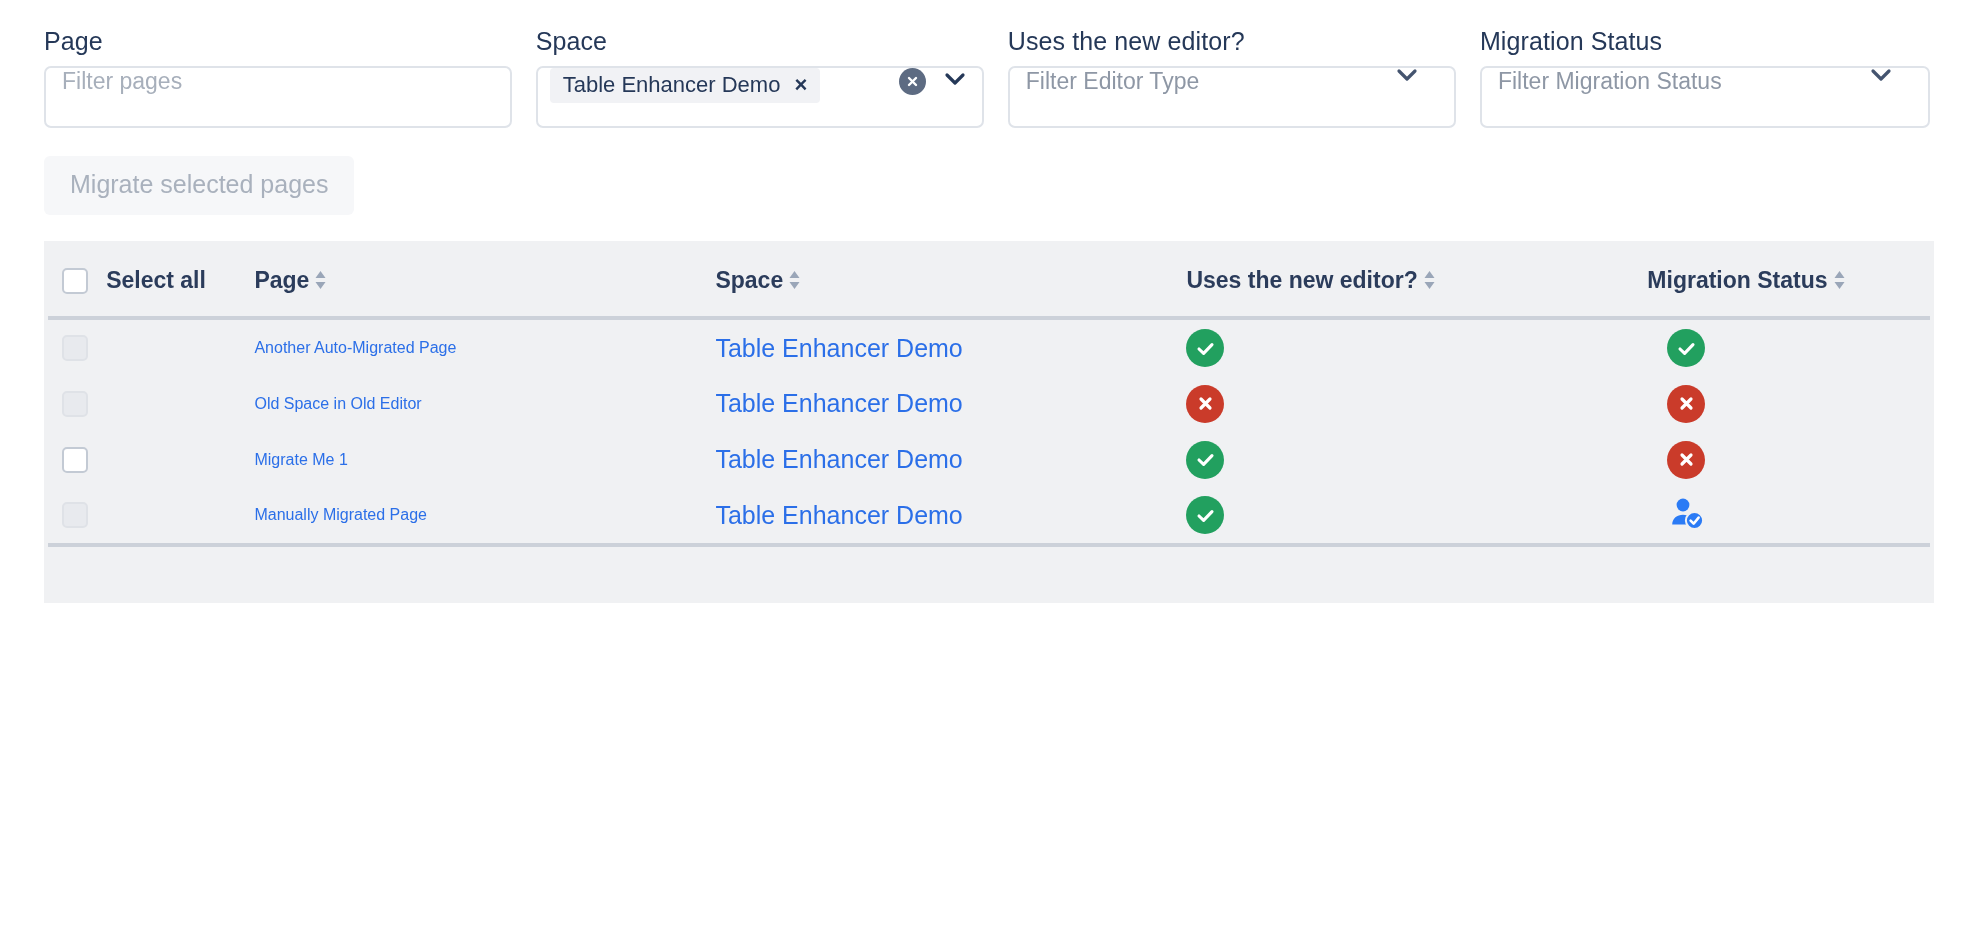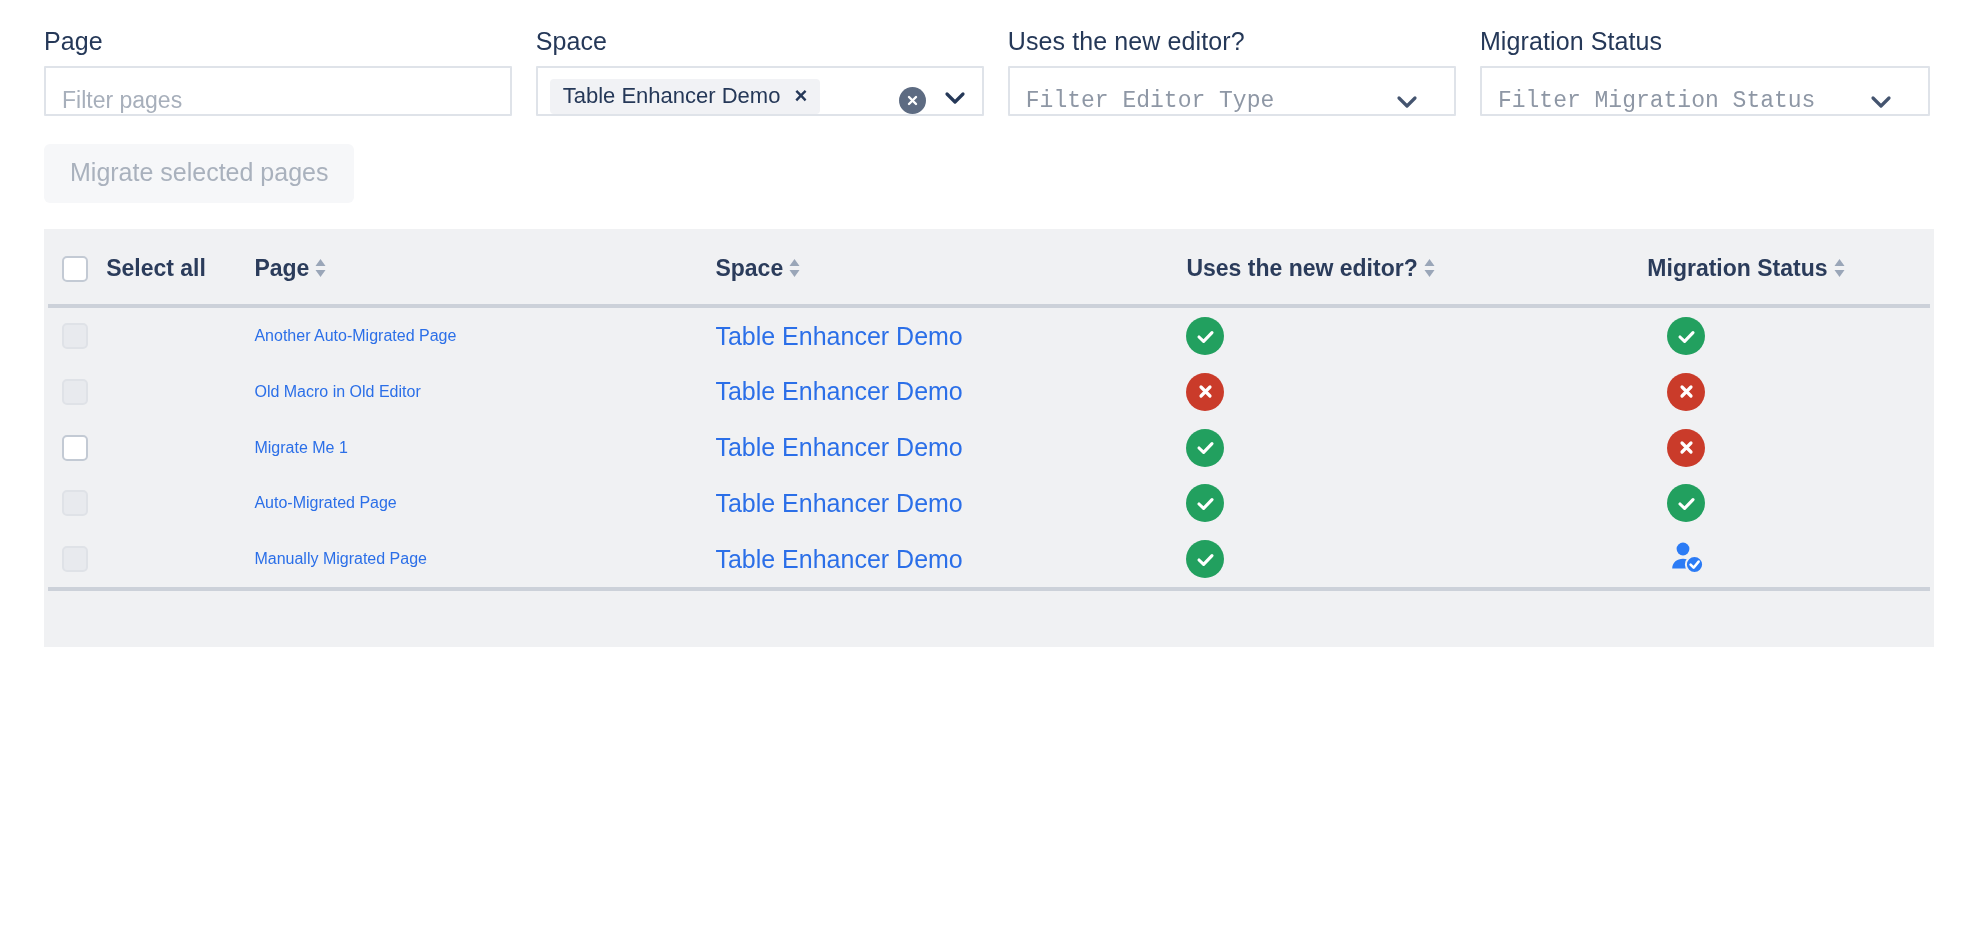--- a/index.html
+++ b/index.html
@@ -36,26 +36,26 @@
 
   .filter-label {
     font-size: 25px;
     color: #253858;
     margin-bottom: 10px;
     line-height: 1.1;
     letter-spacing: .1px;
   }
 
   .control {
-    height: 50px;
+    height: 62px;
     border: 2px solid #dfe3e9;
-    border-radius: 1px;
+    border-radius: 7px;
     background: #ffffff;
     display: flex;
-    align-items: flex-end;
+    align-items: flex-start;
     padding: 0 16px;
     position: relative;
   }
   .control.text-input .placeholder {
     font-size: 23px;
     color: #a7afbb;
   }
 
   
   .control.multiselect { padding: 0 10px 0 12px; justify-content: flex-start; }
@@ -89,21 +89,21 @@
     border-radius: 50%;
     background: #5d6b82;
     display: flex; align-items: center; justify-content: center;
     cursor: pointer;
   }
   .clear-circle svg { display: block; }
 
   .chevron { display: block; }
 
   
-  .control.select-box { justify-content: space-between; padding-right: 36px; font-family: Liberation Mono, monospace; }
+  .control.select-box { justify-content: space-between; padding-right: 36px; }
   .control.select-box .placeholder {
     font-size: 23px;
     color: #8e97a5;
   }
 
   
   .migrate-row { padding: 28px 56px 0 44px; }
   .migrate-btn {
     display: inline-block;
     background: #f6f7f9;
@@ -361,21 +361,21 @@
               </span></td>
             <td class="cell-pad-left"><span class="badge ok">
                 <svg width="21" height="21" viewBox="0 0 21 21" aria-hidden="true">
                   <path d="M4 11 L8.6 15.4 L17 6.6" fill="none" stroke="#ffffff" stroke-width="3.1" stroke-linecap="round" stroke-linejoin="round"></path>
                 </svg>
               </span></td>
           </tr>
           <tr>
             <td class="cell-center"><span class="cbx disabled"></span></td>
             <td></td>
-            <td><a class="page-link">Old Macro in Old Editor</a></td>
+            <td><a class="page-link">Old Space in Old Editor</a></td>
             <td><a class="space-link">Table Enhancer Demo</a></td>
             <td><span class="badge no">
                 <svg width="19" height="19" viewBox="0 0 19 19" aria-hidden="true">
                   <path d="M5 5 L14 14 M14 5 L5 14" stroke="#ffffff" stroke-width="3.2" stroke-linecap="round"></path>
                 </svg>
               </span></td>
             <td class="cell-pad-left"><span class="badge no">
                 <svg width="19" height="19" viewBox="0 0 19 19" aria-hidden="true">
                   <path d="M5 5 L14 14 M14 5 L5 14" stroke="#ffffff" stroke-width="3.2" stroke-linecap="round"></path>
                 </svg>
@@ -387,36 +387,20 @@
             <td><a class="page-link">Migrate Me 1</a></td>
             <td><a class="space-link">Table Enhancer Demo</a></td>
             <td><span class="badge ok">
                 <svg width="21" height="21" viewBox="0 0 21 21" aria-hidden="true">
                   <path d="M4 11 L8.6 15.4 L17 6.6" fill="none" stroke="#ffffff" stroke-width="3.1" stroke-linecap="round" stroke-linejoin="round"></path>
                 </svg>
               </span></td>
             <td class="cell-pad-left"><span class="badge no">
                 <svg width="19" height="19" viewBox="0 0 19 19" aria-hidden="true">
                   <path d="M5 5 L14 14 M14 5 L5 14" stroke="#ffffff" stroke-width="3.2" stroke-linecap="round"></path>
-                </svg>
-              </span></td>
-          </tr>
-          <tr>
-            <td class="cell-center"><span class="cbx disabled"></span></td>
-            <td></td>
-            <td><a class="page-link">Auto-Migrated Page</a></td>
-            <td><a class="space-link">Table Enhancer Demo</a></td>
-            <td><span class="badge ok">
-                <svg width="21" height="21" viewBox="0 0 21 21" aria-hidden="true">
-                  <path d="M4 11 L8.6 15.4 L17 6.6" fill="none" stroke="#ffffff" stroke-width="3.1" stroke-linecap="round" stroke-linejoin="round"></path>
-                </svg>
-              </span></td>
-            <td class="cell-pad-left"><span class="badge ok">
-                <svg width="21" height="21" viewBox="0 0 21 21" aria-hidden="true">
-                  <path d="M4 11 L8.6 15.4 L17 6.6" fill="none" stroke="#ffffff" stroke-width="3.1" stroke-linecap="round" stroke-linejoin="round"></path>
                 </svg>
               </span></td>
           </tr>
           <tr>
             <td class="cell-center"><span class="cbx disabled"></span></td>
             <td></td>
             <td><a class="page-link">Manually Migrated Page</a></td>
             <td><a class="space-link">Table Enhancer Demo</a></td>
             <td><span class="badge ok">
                 <svg width="21" height="21" viewBox="0 0 21 21" aria-hidden="true">

